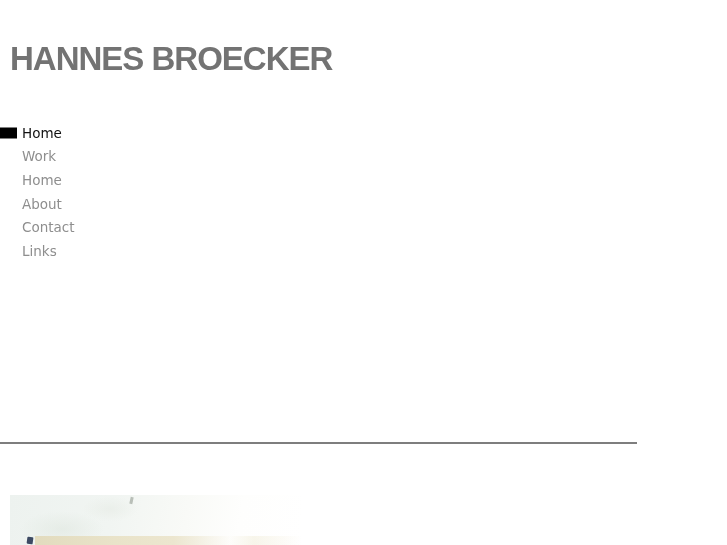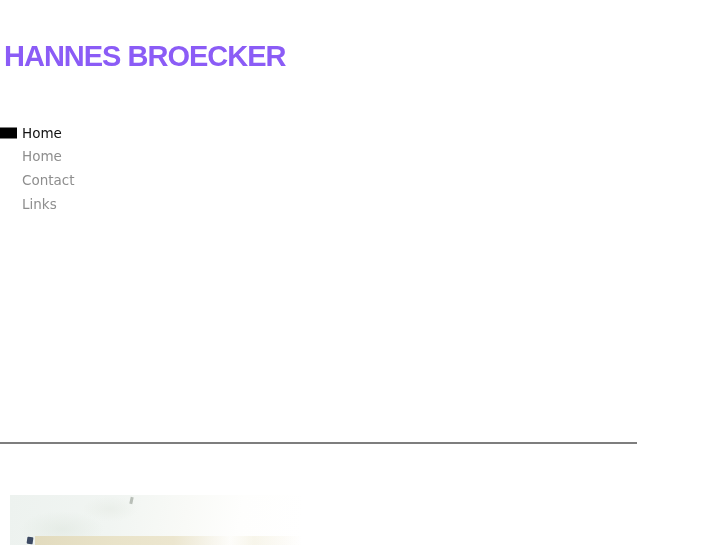--- a/index.html
+++ b/index.html
@@ -11,26 +11,26 @@
   * { margin: 0; padding: 0; box-sizing: border-box; }
   html, body {
     width: 727px; height: 545px;
     background: #ffffff;
     overflow: hidden;
     position: relative;
     font-family: "DejaVu Sans", sans-serif;
   }
   .site-title {
     position: absolute;
-    left: 4px; top: 40px;
+    left: 10px; top: 40px;
     font-family: "Liberation Sans", sans-serif;
     font-weight: bold;
-    font-size: 29px;
+    font-size: 33px;
     letter-spacing: -1px;
-    color: #8b5cf6;
+    color: #737373;
     white-space: nowrap;
   }
   .main-nav {
     position: absolute;
     left: 0; top: 121px;
     width: 220px;
     list-style: none;
   }
   .main-nav li {
     position: relative;
@@ -102,21 +102,29 @@
 
 <h1 class="site-title">HANNES BROECKER</h1>
 
 <ul class="main-nav">
   <li class="active">
     <span class="active-marker"></span>
     <span>Home</span>
   </li>
   <li>
 
+    <span>Work</span>
+  </li>
+  <li>
+
     <span>Home</span>
+  </li>
+  <li>
+
+    <span>About</span>
   </li>
   <li>
 
     <span>Contact</span>
   </li>
   <li>
 
     <span>Links</span>
   </li>
 </ul>

